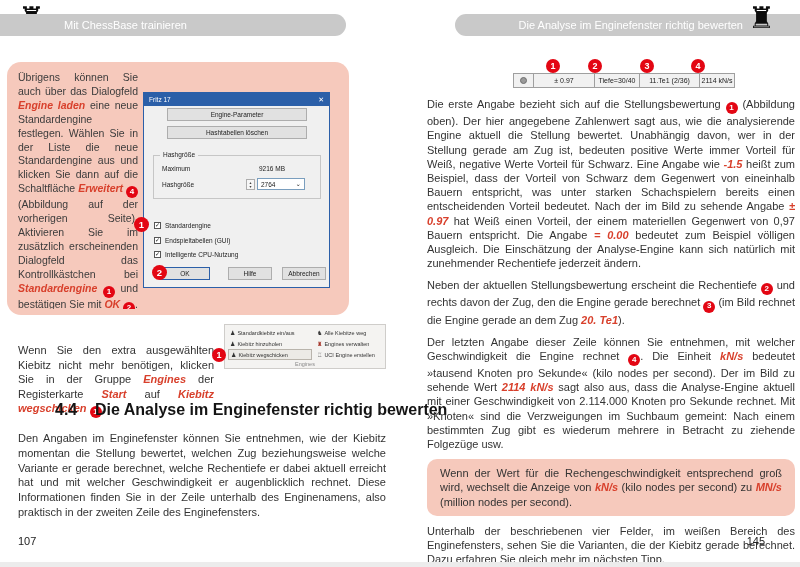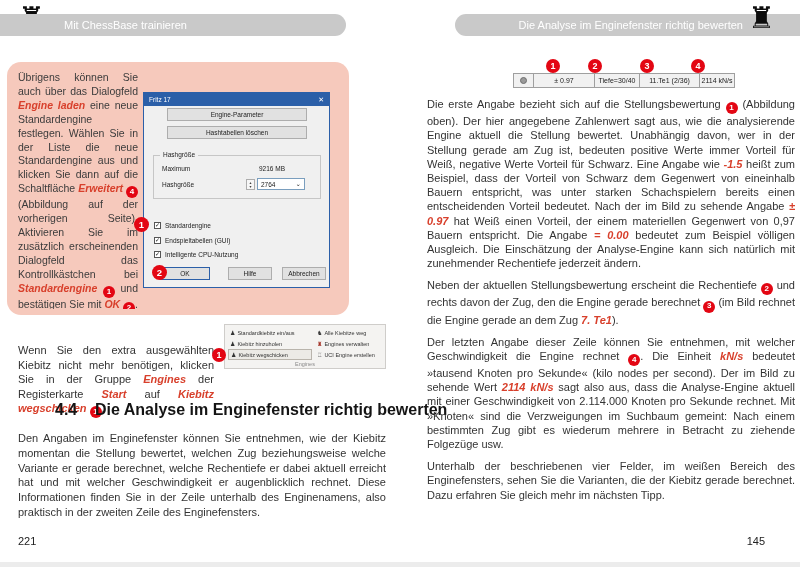--- a/index.html
+++ b/index.html
@@ -190,39 +190,40 @@
     <div class="rb-caption">Engines</div>
   </div>
   <div class="co-abs" style="left:212px;top:348px;width:14px;height:14px;font-size:9px;">1</div>
 
   <div class="sec">
     <span class="sec-num">4.4</span>
     <span>Die Analyse im Enginefenster richtig bewerten</span>
   </div>
   <div class="intro-par">Den Angaben im Enginefenster können Sie entnehmen, wie der Kiebitz momentan die Stellung bewertet, welchen Zug beziehungsweise welche Variante er gerade berechnet, welche Rechentiefe er dabei aktuell erreicht hat und mit welcher Geschwindigkeit er augenblicklich rechnet. Diese Informationen finden Sie in der Zeile unterhalb des Enginenamens, also praktisch in der zweiten Zeile des Enginefensters.</div>
 
-  <div class="pn pn-left">221</div>
+  <div class="pn pn-left">107</div>
 
   <div class="strip">
     <div class="strip-cell" style="width:21px;">
       <span class="ball"></span>
     </div>
     <div class="strip-cell" style="width:62px;">± 0.97</div>
     <div class="strip-cell" style="width:46px;">Tiefe=30/40</div>
     <div class="strip-cell" style="width:61px;">11.Te1 (2/36)</div>
     <div class="strip-cell" style="width:36px;">2114 kN/s</div>
   </div>
   <div class="co-abs strip-co" style="left:546px;top:59px;">1</div>
   <div class="co-abs strip-co" style="left:588px;top:59px;">2</div>
   <div class="co-abs strip-co" style="left:640px;top:59px;">3</div>
   <div class="co-abs strip-co" style="left:691px;top:59px;">4</div>
 
   <div class="rcol">
     <p><span>Die erste Angabe bezieht sich auf die Stellungsbewertung </span><span class="co">1</span><span> (Abbildung oben). Der hier angegebene Zahlenwert sagt aus, wie die analysierende Engine aktuell die Stellung bewertet. Unabhängig davon, wer in der Stellung gerade am Zug ist, bedeuten positive Werte immer Vorteil für Weiß, negative Werte Vorteil für Schwarz. Eine Angabe wie </span><span class="red">-1.5</span><span> heißt zum Beispiel, dass der Vorteil von Schwarz dem Gegenwert von eineinhalb Bauern entspricht, was unter starken Schachspielern bereits einen entscheidenden Vorteil bedeutet. Nach der im Bild zu sehende Angabe </span><span class="red">± 0.97</span><span> hat Weiß einen Vorteil, der einem materiellen Gegenwert von 0,97 Bauern entspricht. Die Angabe </span><span class="red">= 0.00</span><span> bedeutet zum Beispiel völligen Ausgleich. Die Einschätzung der Analyse-Engine kann sich natürlich mit zunehmender Rechentiefe jederzeit ändern.</span></p>
-    <p><span>Neben der aktuellen Stellungsbewertung erscheint die Rechentiefe </span><span class="co">2</span><span> und rechts davon der Zug, den die Engine gerade berechnet </span><span class="co">3</span><span> (im Bild rechnet die Engine gerade an dem Zug </span><span class="red">7. Te1</span><span>).</span></p>
+    <p><span>Neben der aktuellen Stellungsbewertung erscheint die Rechentiefe </span><span class="co">2</span><span> und rechts davon der Zug, den die Engine gerade berechnet </span><span class="co">3</span><span> (im Bild rechnet die Engine gerade an dem Zug </span><span class="red">20. Te1</span><span>).</span></p>
     <p><span>Der letzten Angabe dieser Zeile können Sie entnehmen, mit welcher Geschwindigkeit die Engine rechnet </span><span class="co">4</span><span>. Die Einheit </span><span class="red">kN/s</span><span> bedeutet »tausend Knoten pro Sekunde« (kilo nodes per second). Der im Bild zu sehende Wert </span><span class="red">2114 kN/s</span><span> sagt also aus, dass die Analyse-Engine aktuell mit einer Geschwindigkeit von 2.114.000 Knoten pro Sekunde rechnet. Mit »Knoten« sind die Verzweigungen im Suchbaum gemeint: Nach einem bestimmten Zug gibt es wiederum mehrere in Betracht zu ziehende Folgezüge usw.</span></p>
+    <div class="callout-box"><span>Wenn der Wert für die Rechengeschwindigkeit entsprechend groß wird, wechselt die Anzeige von </span><span class="red">kN/s</span><span> (kilo nodes per second) zu </span><span class="red">MN/s</span><span> (million nodes per second).</span></div>
     <p><span>Unterhalb der beschriebenen vier Felder, im weißen Bereich des Enginefensters, sehen Sie die Varianten, die der Kiebitz gerade berechnet. Dazu erfahren Sie gleich mehr im nächsten Tipp.</span></p>
   </div>
 
   <div class="pn pn-right">145</div>
 
   <div class="scan-edge"></div>
 </div>
 
 </body></html>

